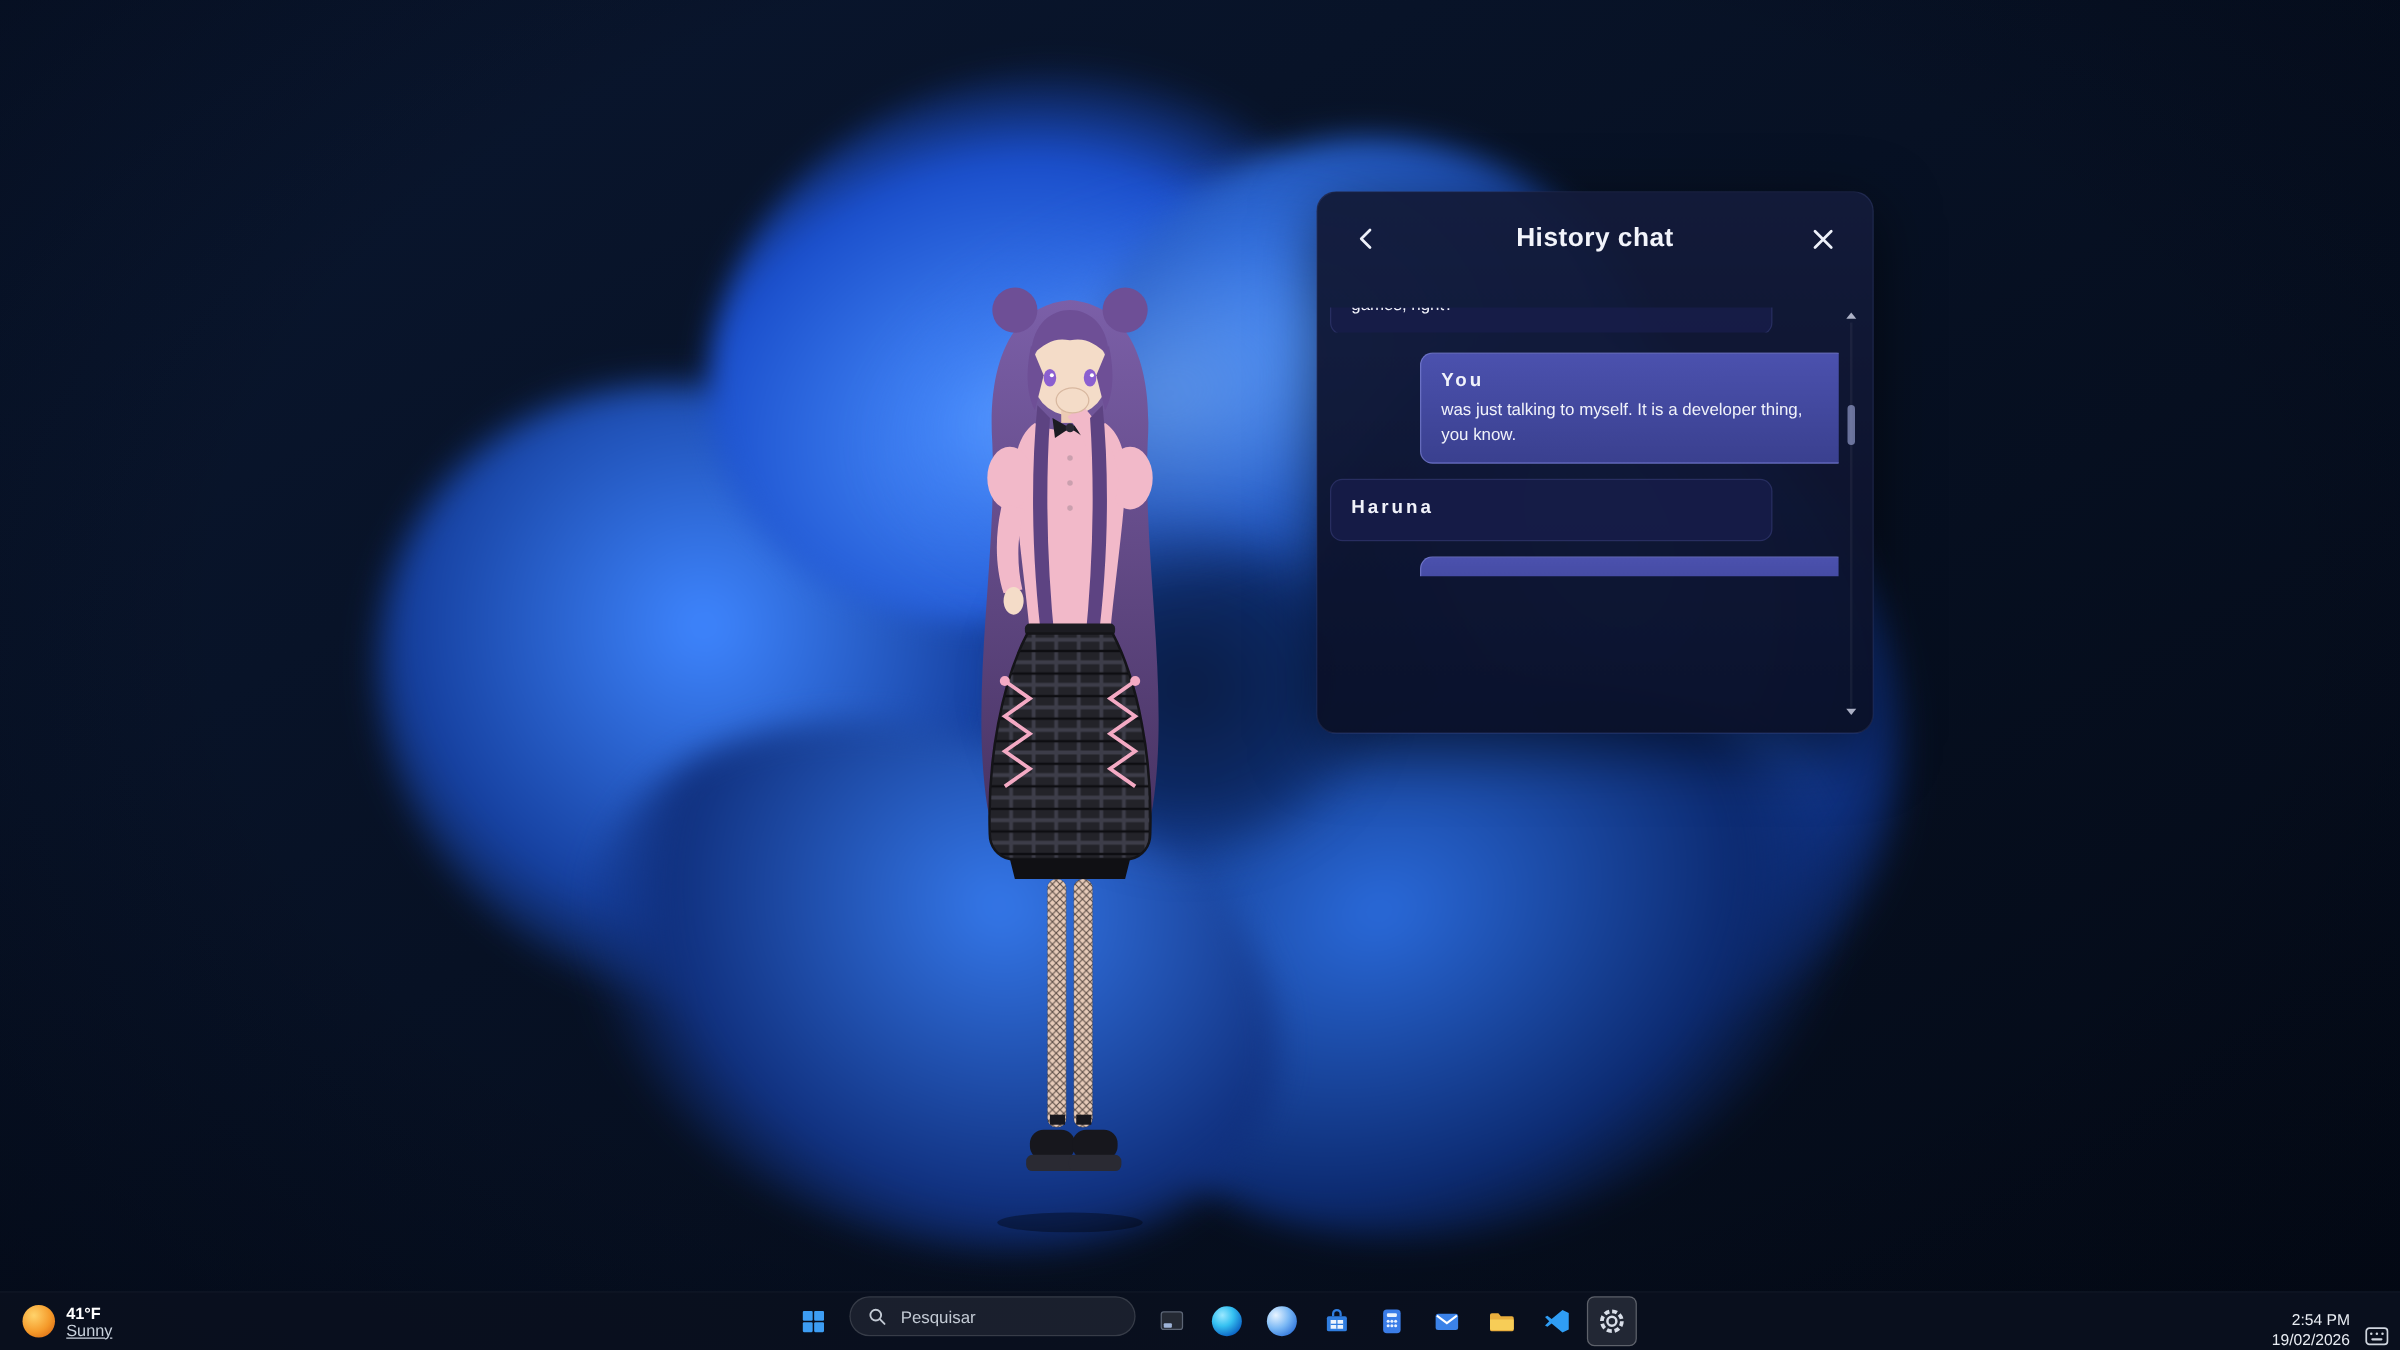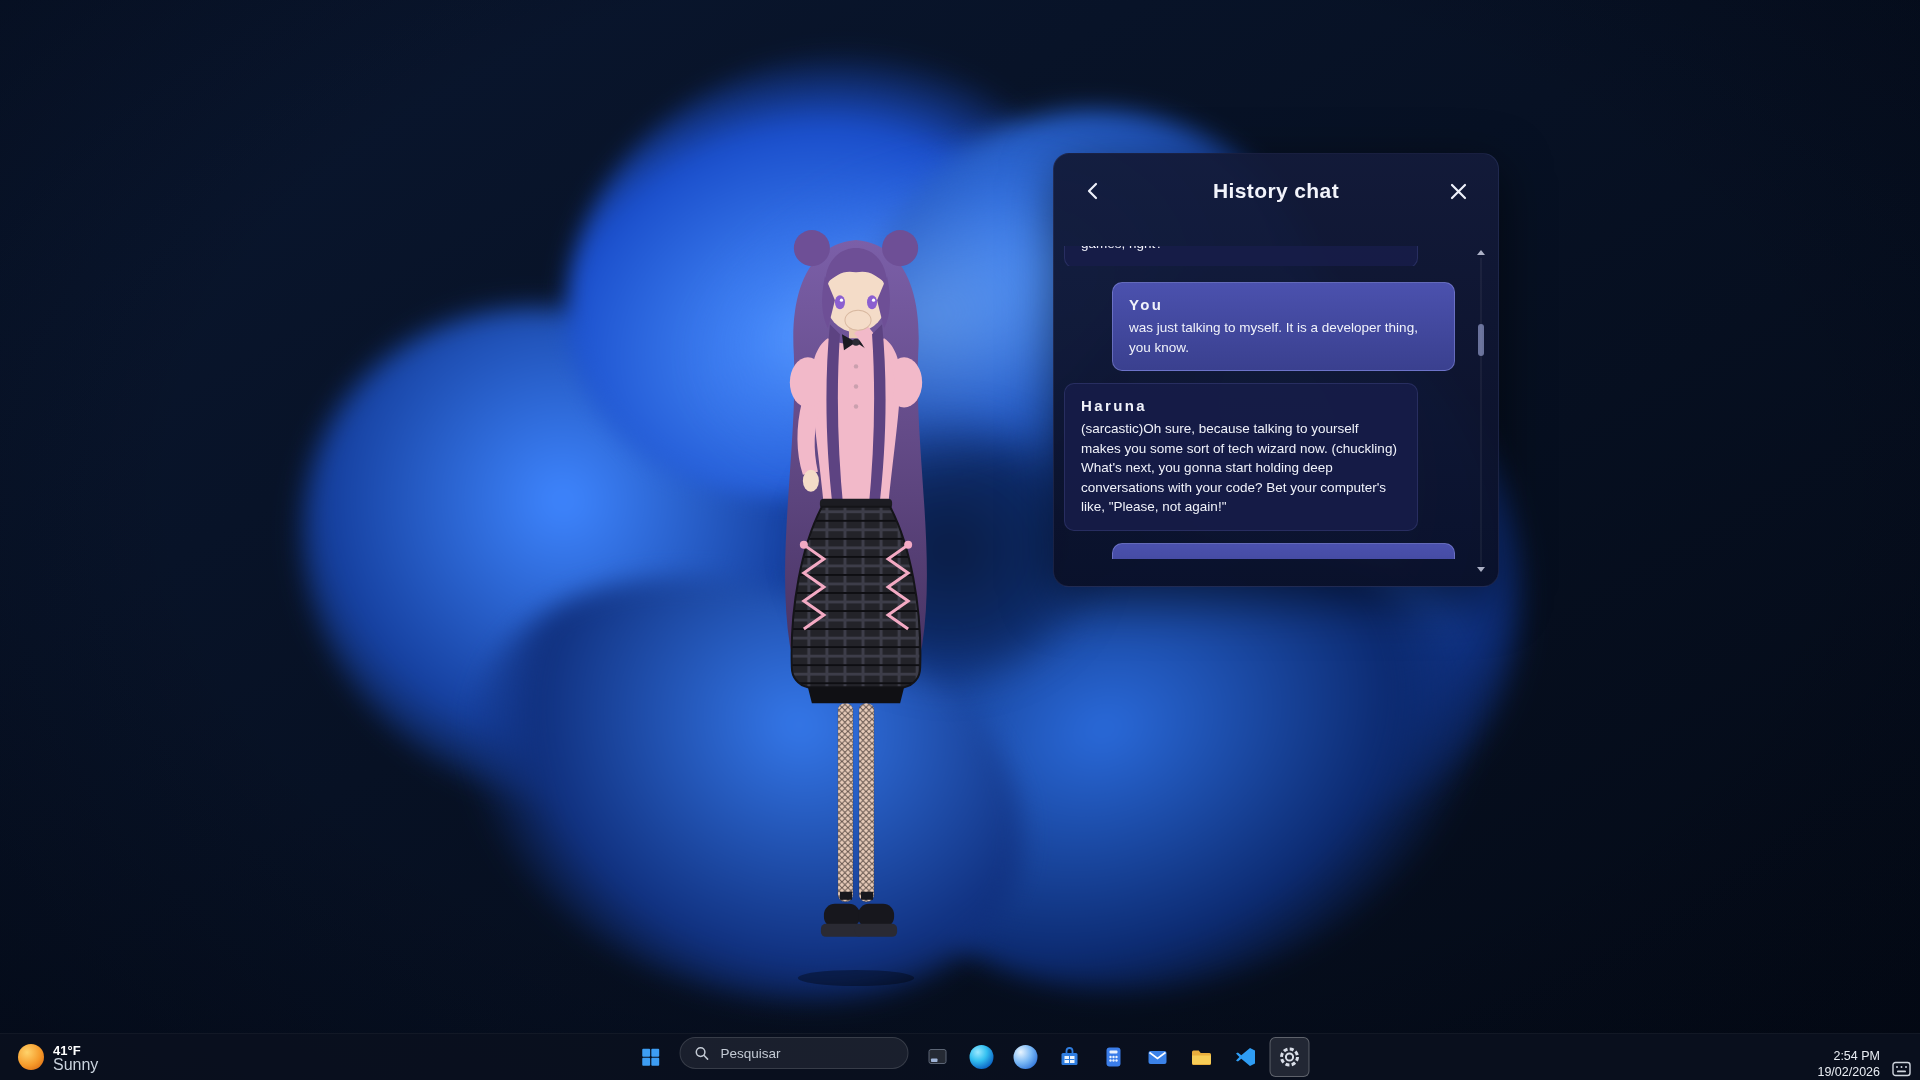--- a/index.html
+++ b/index.html
@@ -38,21 +38,21 @@
     background:linear-gradient(180deg,rgba(19,27,58,.96),rgba(10,16,40,.96));
     border:1px solid rgba(120,135,210,.14);border-radius:16px;
     box-shadow:0 14px 50px rgba(0,0,0,.55);}
   .chat-header{position:absolute;top:0;left:0;right:0;height:74px;display:flex;align-items:center;padding:4px 26px;box-sizing:border-box;}
   .back-btn,.close-btn{width:28px;height:28px;display:flex;align-items:center;justify-content:center;cursor:pointer;flex:0 0 auto;}
   .chat-title{flex:1;text-align:center;font-size:21px;font-weight:700;letter-spacing:.4px;color:#f2f4fb;}
   .chat-viewport{position:absolute;left:10px;top:92px;width:407px;height:332px;overflow:hidden;}
   .bubble{box-sizing:border-box;border-radius:10px;padding:13px 16px;color:#f0f2fa;}
   .bubble .sender{font-size:15px;font-weight:700;letter-spacing:2.4px;margin-bottom:5px;}
   .bubble .text{font-size:13.5px;line-height:19.5px;font-weight:500;}
-  .bubble-you{margin-left:48px;width:343px;
+  .bubble-you{margin-left:72px;width:343px;
     background:linear-gradient(180deg,#4b51ae,#3a408f);
     border:1px solid rgba(150,158,235,.45);}
   .bubble-haruna{width:354px;background:rgba(23,29,73,.88);border:1px solid rgba(95,105,175,.25);}
   .clip-top{height:20px;overflow:hidden;}
   .clip-top .bubble{margin-top:-26px;}
   .gap16{height:16px;} .gap12{height:12px;}
   .clip-bottom{height:16px;overflow:hidden;margin-top:12px;}
   
   .chat-scrollbar{position:absolute;left:421px;top:92px;height:332px;width:12px;display:flex;flex-direction:column;align-items:center;}
   .chat-scrollbar::before{content:"";position:absolute;top:12px;bottom:12px;left:5px;width:2px;background:rgba(255,255,255,.05);}
@@ -61,21 +61,21 @@
   .arrow-down{border-top:5px solid rgba(225,230,248,.75);position:absolute;bottom:6px;}
   .scroll-thumb{position:absolute;top:78px;left:3px;width:6px;height:32px;border-radius:3px;background:rgba(165,175,225,.6);cursor:pointer;}
   
   .taskbar{position:absolute;left:0;right:0;bottom:0;height:46px;z-index:10;
     background:rgba(10,16,30,.93);border-top:1px solid rgba(255,255,255,.04);
     display:flex;align-items:center;}
   .weather{position:absolute;left:8px;height:40px;display:flex;align-items:center;gap:9px;padding:0 10px;border-radius:6px;cursor:pointer;}
   .weather-icon{width:26px;height:26px;border-radius:50%;
     background:radial-gradient(circle at 35% 32%,#ffd36b,#f59a2a 55%,#d96a14 90%);}
   .weather-temp{font-size:13px;font-weight:700;color:#fff;line-height:15px;}
-  .weather-cond{font-size:16px;color:#c9d2dd;line-height:14px;}
+  .weather-cond{font-size:13px;color:#c9d2dd;line-height:14px;text-decoration:underline;}
   .tb-center{position:absolute;left:50%;transform:translateX(calc(-50% + 10px));display:flex;gap:4px;}
   .tb-btn{width:40px;height:40px;border-radius:6px;display:flex;align-items:center;justify-content:center;cursor:pointer;flex:0 0 auto;}
   .tb-btn.active{background:rgba(255,255,255,.10);border:1px solid rgba(255,255,255,.28);box-sizing:border-box;}
   .search-pill{height:32px;width:229px;border-radius:16px;margin:0 5px;
     background:rgba(255,255,255,.07);border:1px solid rgba(255,255,255,.13);
     display:flex;align-items:center;gap:9px;padding:0 14px;box-sizing:border-box;cursor:text;}
   .search-pill input{background:transparent;border:none;outline:none;color:#cdd4de;font-size:13.5px;font-family:"Liberation Sans",sans-serif;width:160px;}
   .search-pill input::placeholder{color:#c3cad4;opacity:1;}
   .circle-icon{width:24px;height:24px;border-radius:50%;}
   .edge-circle{background:radial-gradient(circle at 35% 30%,#9be8ff,#35c1f1 38%,#0b63c4 78%,#084a9e);}
@@ -193,21 +193,20 @@
     <div class="gap16"></div>
 
     <div class="bubble bubble-you">
       <div class="sender">You</div>
       <div class="text">was just talking to myself. It is a developer thing, you know.</div>
     </div>
     <div class="gap12"></div>
 
     <div class="bubble bubble-haruna">
       <div class="sender">Haruna</div>
-      <div class="text">(sarcastic)Oh sure, because talking to yourself makes you some sort of tech wizard now. (chuckling) What's next, you gonna start holding deep conversations with your code? Bet your computer's like, "Please, not again!"</div>
     </div>
 
     <div class="clip-bottom">
       <div class="bubble bubble-you">
         <div class="sender">You</div>
       </div>
     </div>
   </div>
 
   <div class="chat-scrollbar">

